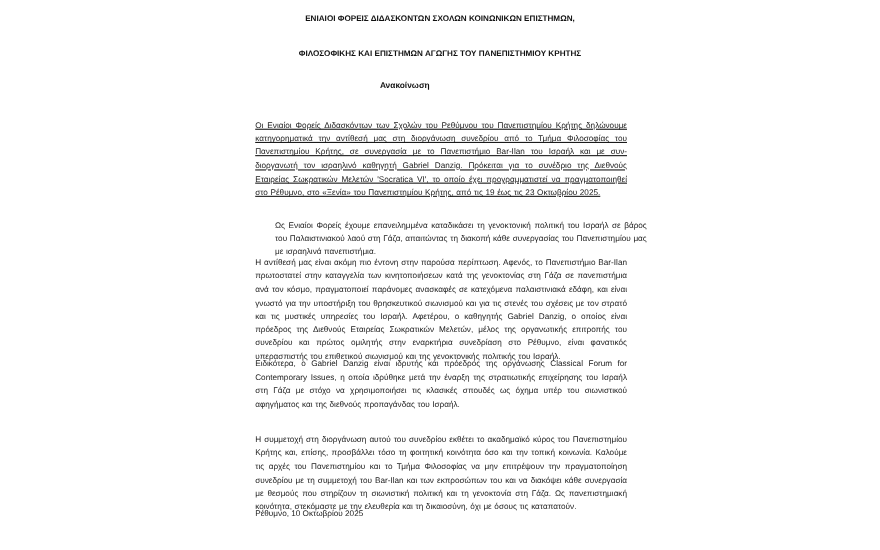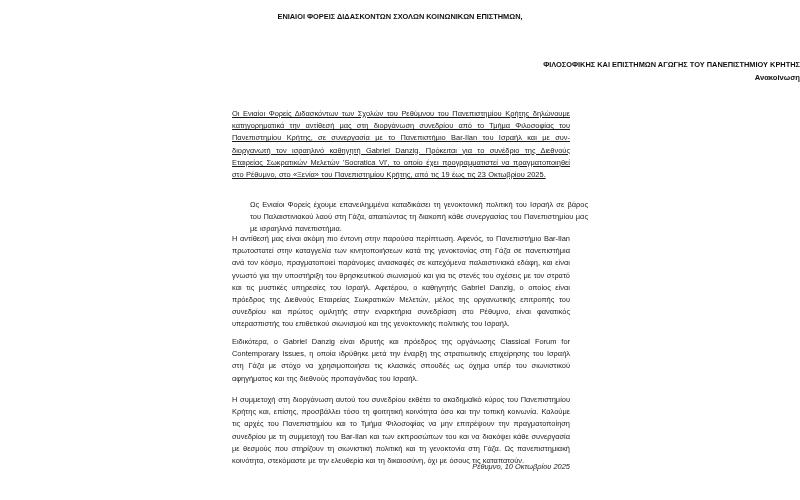--- a/index.html
+++ b/index.html
@@ -1,27 +1,27 @@
 <!DOCTYPE html>
 <html><head>
 <meta charset="utf-8">
 <style>
   html, body { margin: 0; padding: 0; background: #ffffff; }
   body { width: 800px; height: 500px; position: relative; overflow: hidden; font-family: "Liberation Sans", "DejaVu Sans", sans-serif; color: #1a1a1a; }
   .heading { position: absolute; left: 0; width: 800px; text-align: center; font-weight: bold; font-size: 7.4px; letter-spacing: 0; color: #111; }
   .h1 { top: 12px; }
-  .h2 { top: 60px; text-align: right; }
-  .title { position: absolute; left: 0; width: 800px; top: 73px; text-align: right; font-weight: bold; font-size: 7.6px; color: #111; }
+  .h2 { top: 44px; }
+  .title { position: absolute; left: 0; width: 736px; top: 73px; text-align: center; font-weight: bold; font-size: 7.6px; color: #111; }
   .para { position: absolute; left: 232px; width: 338px; font-size: 7.45px; line-height: 12.2px; text-align: justify; color: #1a1a1a; word-spacing: 0.3px; }
   .p1 { top: 108px; text-decoration: underline; }
   .p2 { top: 181px; }
   .p3 { top: 233px; }
-  .p4 { top: 336px; }
+  .p4 { top: 325px; }
   .p5 { top: 394px; }
-  .sign { position: absolute; left: 232px; width: 338px; top: 462px; text-align: right; font-size: 7.45px; color: #1a1a1a; font-style: italic; }
+  .sign { position: absolute; left: 232px; width: 338px; top: 462px; text-align: left; font-size: 7.45px; color: #1a1a1a; }
 </style>
 </head>
 <body>
 
 <div class="heading h1">ΕΝΙΑΙΟΙ ΦΟΡΕΙΣ ΔΙΔΑΣΚΟΝΤΩΝ ΣΧΟΛΩΝ ΚΟΙΝΩΝΙΚΩΝ ΕΠΙΣΤΗΜΩΝ,</div>
 <div class="heading h2">ΦΙΛΟΣΟΦΙΚΗΣ ΚΑΙ ΕΠΙΣΤΗΜΩΝ ΑΓΩΓΗΣ ΤΟΥ ΠΑΝΕΠΙΣΤΗΜΙΟΥ ΚΡΗΤΗΣ</div>
 
 <div class="title">Ανακοίνωση</div>
 
 <p class="para p1" style="margin:0">Οι Ενιαίοι Φορείς Διδασκόντων των Σχολών του Ρεθύμνου του Πανεπιστημίου Κρήτης δηλώνουμε κατηγορηματικά την αντίθεσή μας στη διοργάνωση συνεδρίου από το Τμήμα Φιλοσοφίας του Πανεπιστημίου Κρήτης, σε συνεργασία με το Πανεπιστήμιο Bar-Ilan του Ισραήλ και με συν-διοργανωτή τον ισραηλινό καθηγητή Gabriel Danzig. Πρόκειται για το συνέδριο της Διεθνούς Εταιρείας Σωκρατικών Μελετών 'Socratica VI', το οποίο έχει προγραμματιστεί να πραγματοποιηθεί στο Ρέθυμνο, στο «Ξενία» του Πανεπιστημίου Κρήτης, από τις 19 έως τις 23 Οκτωβρίου 2025.</p>

